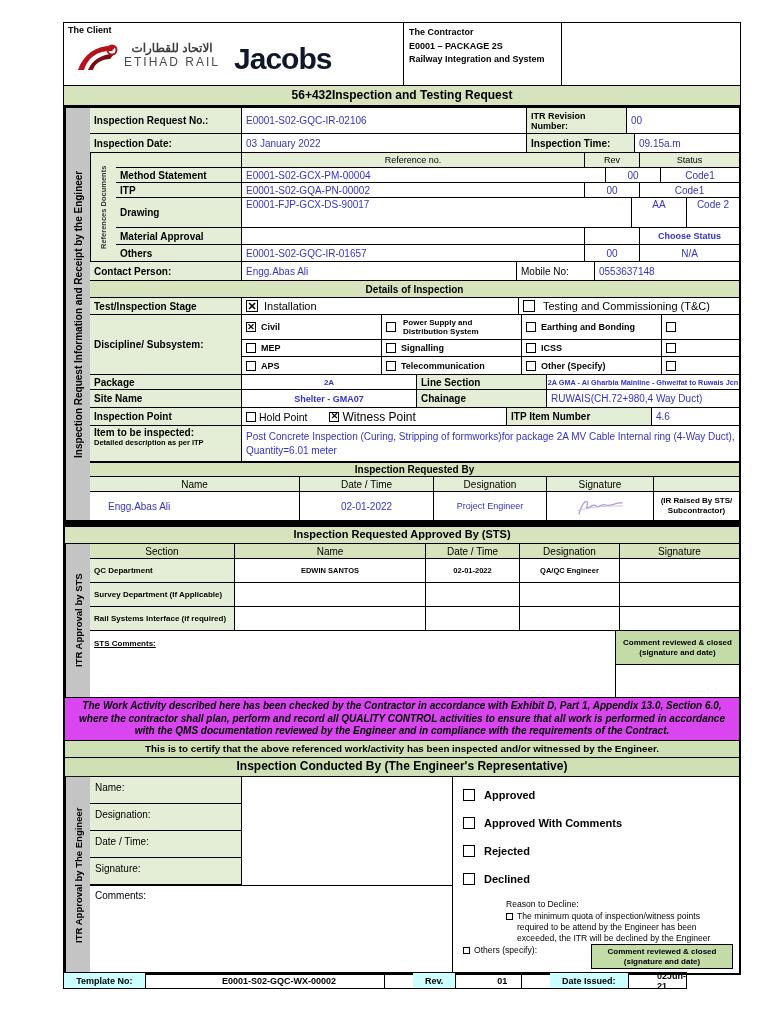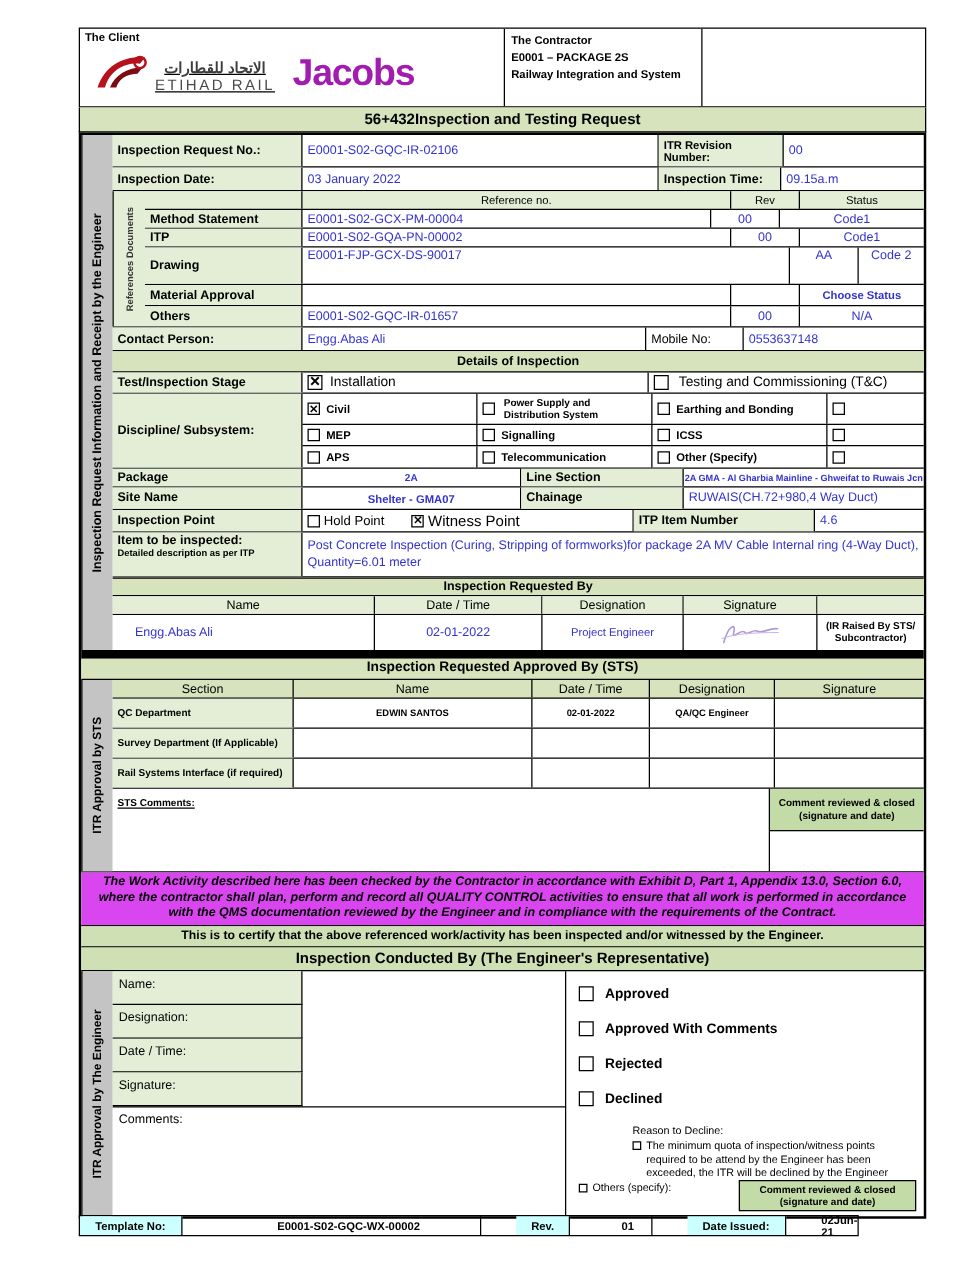--- a/index.html
+++ b/index.html
@@ -7,25 +7,25 @@
   .page {
     position:relative; width:768px; height:1024px; background:#fff;
     font-family:"Liberation Sans", sans-serif; color:#000; overflow:hidden;
   }
   .content { position:absolute; left:63px; top:22px; width:678px; }
 
   
   .hdr { display:flex; height:64px; border:1.5px solid #000; }
   .hdr-client { width:340px; border-right:1.5px solid #000; position:relative; padding:2px 4px; display:flex; align-items:center; }
   .hdr-client .tag { position:absolute; top:2px; left:4px; font-size:9px; font-weight:bold; }
-  .etihad { display:flex; align-items:flex-end; gap:4px; margin-left:8px; margin-top:8px;text-decoration:underline; }
+  .etihad { display:flex; align-items:flex-start; gap:4px; margin-left:8px; margin-top:8px; }
   .etihad-text { display:flex; flex-direction:column; align-items:center; line-height:1; }
   .etihad-ar { font-size:12px; font-weight:bold; color:#3d3d3f; }
   .etihad-en { font-size:12px; letter-spacing:2px; color:#4a4a4c; margin-top:2px; }
-  .jacobs { font-size:30px; font-weight:bold; letter-spacing:-1px; color:#a21caf; margin-left:14px; margin-top:10px; }
+  .jacobs { font-size:30px; font-weight:bold; letter-spacing:-1px; color:#0f172a; margin-left:14px; margin-top:10px; }
   .hdr-contractor { width:158px; border-right:1.5px solid #000; padding:3px 5px; font-size:9px; font-weight:bold; line-height:1.5; }
   .hdr-hitachi { flex:1; display:flex; flex-direction:column; align-items:center; justify-content:center; line-height:1; }
   .hitachi-word { font-size:27px; font-weight:bold; letter-spacing:1px; color:#141414; }
   .hitachi-tag { font-family:"Liberation Serif", serif; font-size:15px; color:#1a1a1a; margin-top:1px; }
   .hitachi-accent { color:#e60027; font-weight:bold; }
 
   
   .green-bar { background:#d6e3bc; border:1.5px solid #000; text-align:center; font-weight:bold; }
   .title-bar { height:20px; font-size:12px; border-top:none; line-height:18px; }
   .lbl { background:#e4eed6; font-weight:bold; }
@@ -134,36 +134,36 @@
         <div class="row" style="height:26px">
           <div class="c lbl fs10 cen" style="width:152px">Inspection Request No.:</div>
           <div class="c val fs10 cen" style="width:285px">E0001-S02-GQC-IR-02106</div>
           <div class="c lbl fs9 cen" style="width:100px">ITR Revision Number:</div>
           <div class="c last val fs10 cen" style="flex:1">00</div>
         </div>
 
         <div class="row" style="height:19px">
           <div class="c lbl fs10 cen" style="width:152px">Inspection Date:</div>
           <div class="c val fs10 cen" style="width:285px">03 January 2022</div>
-          <div class="c lbl fs10 cen" style="width:98px">Inspection Time:</div>
+          <div class="c lbl fs10 cen" style="width:108px">Inspection Time:</div>
           <div class="c last val fs10 cen" style="flex:1">09.15a.m</div>
         </div>
 
         <div class="refblock">
           <div class="refstrip vtext">References Documents</div>
           <div class="reftab">
             <div class="row" style="height:15px;background:#e4eed6">
               <div class="c" style="width:126px"></div>
               <div class="c fs9 cen mid" style="width:343px">Reference no.</div>
               <div class="c fs9 cen mid" style="width:55px">Rev</div>
               <div class="c last fs9 cen mid" style="flex:1">Status</div>
             </div>
             <div class="row" style="height:15px">
               <div class="c lbl fs10 cen" style="width:126px">Method Statement</div>
-              <div class="c val fs10 cen" style="width:327px">
+              <div class="c val fs10 cen" style="width:364px">
                     <span>E0001-S02-GCX-PM-00004</span>
                   </div>
               <div class="c val fs10 cen mid" style="width:55px">00</div>
               <div class="c last val fs10 cen mid" style="flex:1">Code1</div>
             </div>
             <div class="row" style="height:15px">
               <div class="c lbl fs10 cen" style="width:126px">ITP</div>
               <div class="c val fs10 cen" style="width:343px">
                     <span>E0001-S02-GQA-PN-00002</span>
                   </div>

